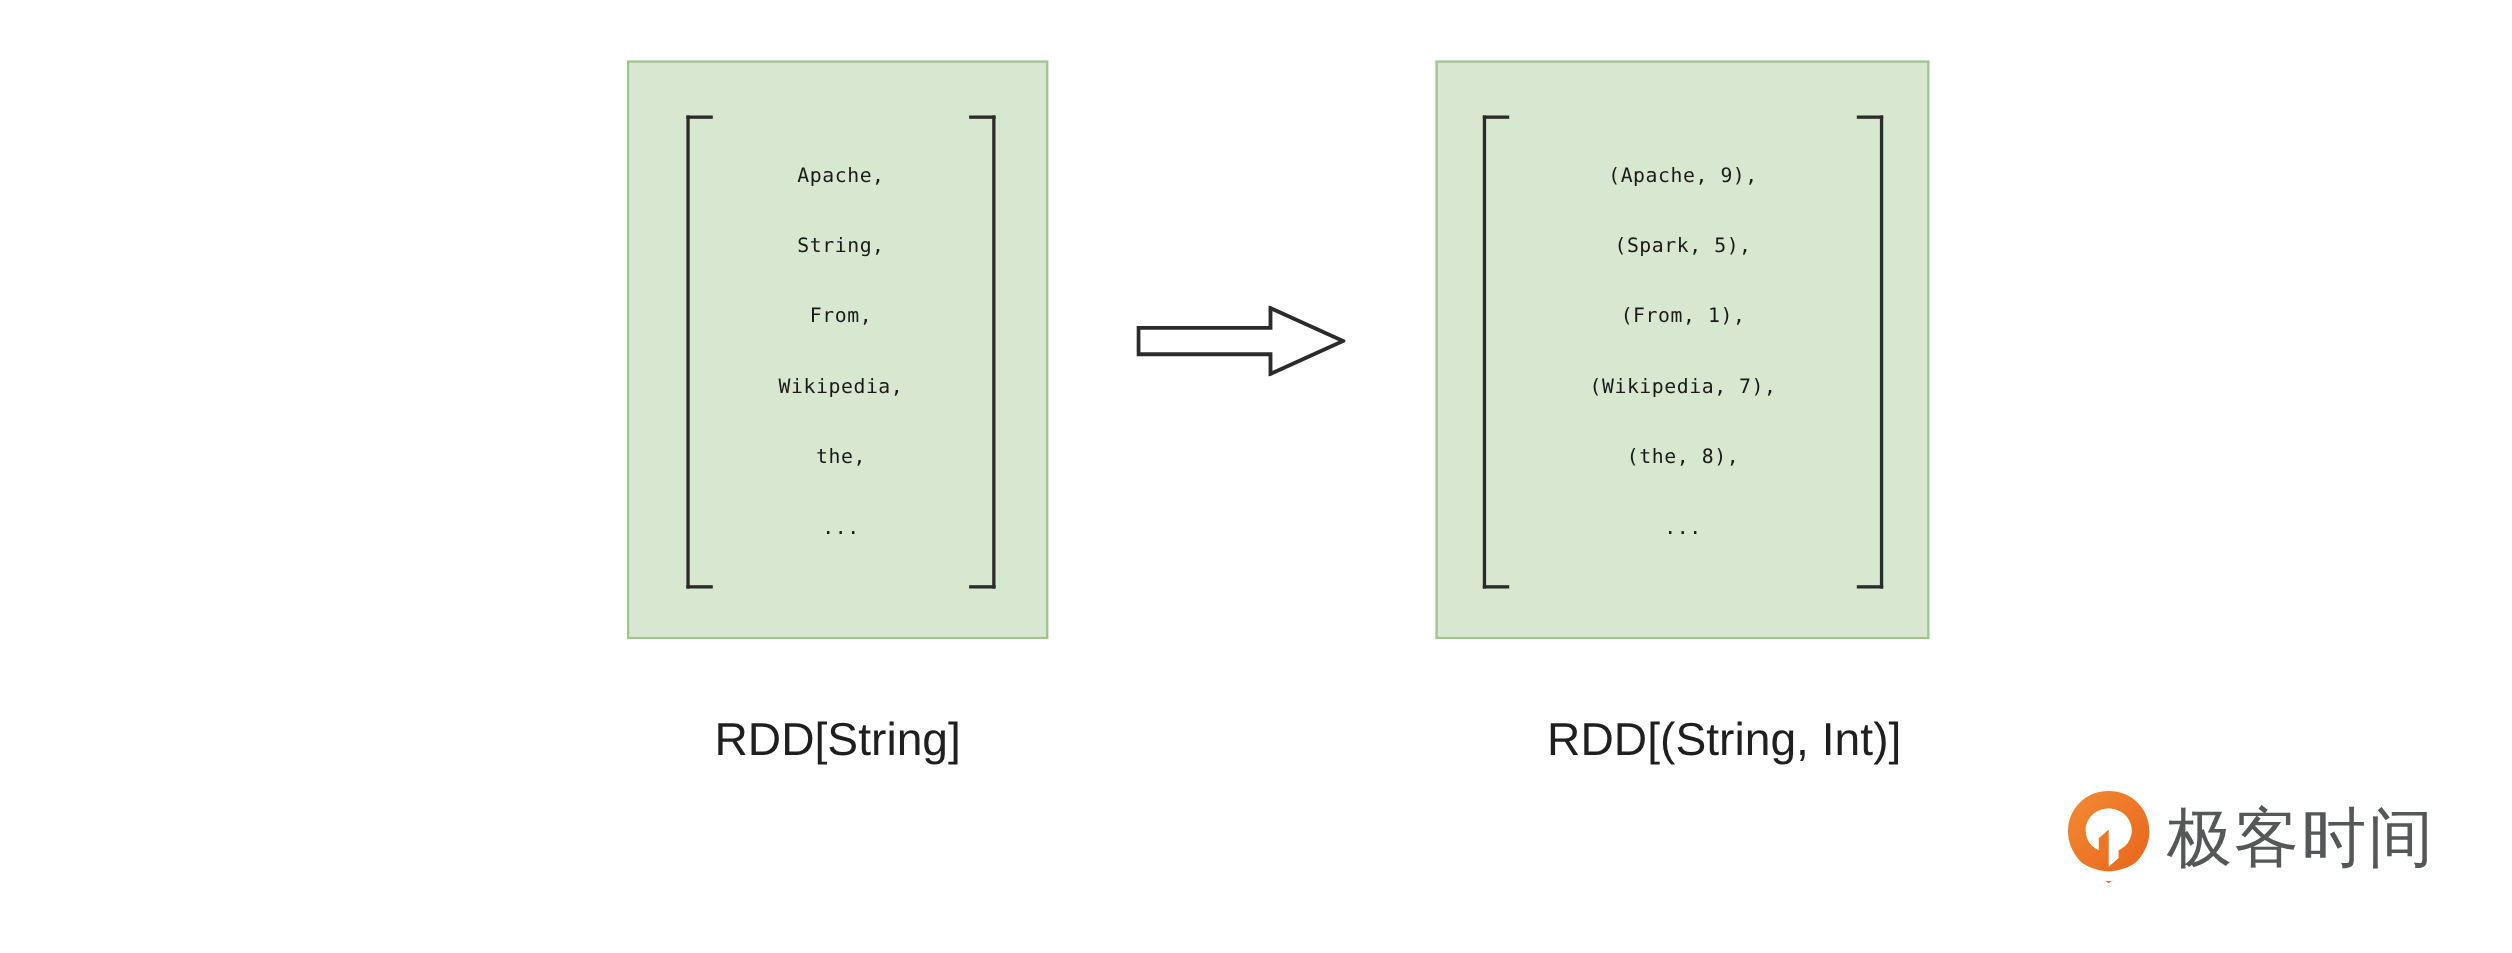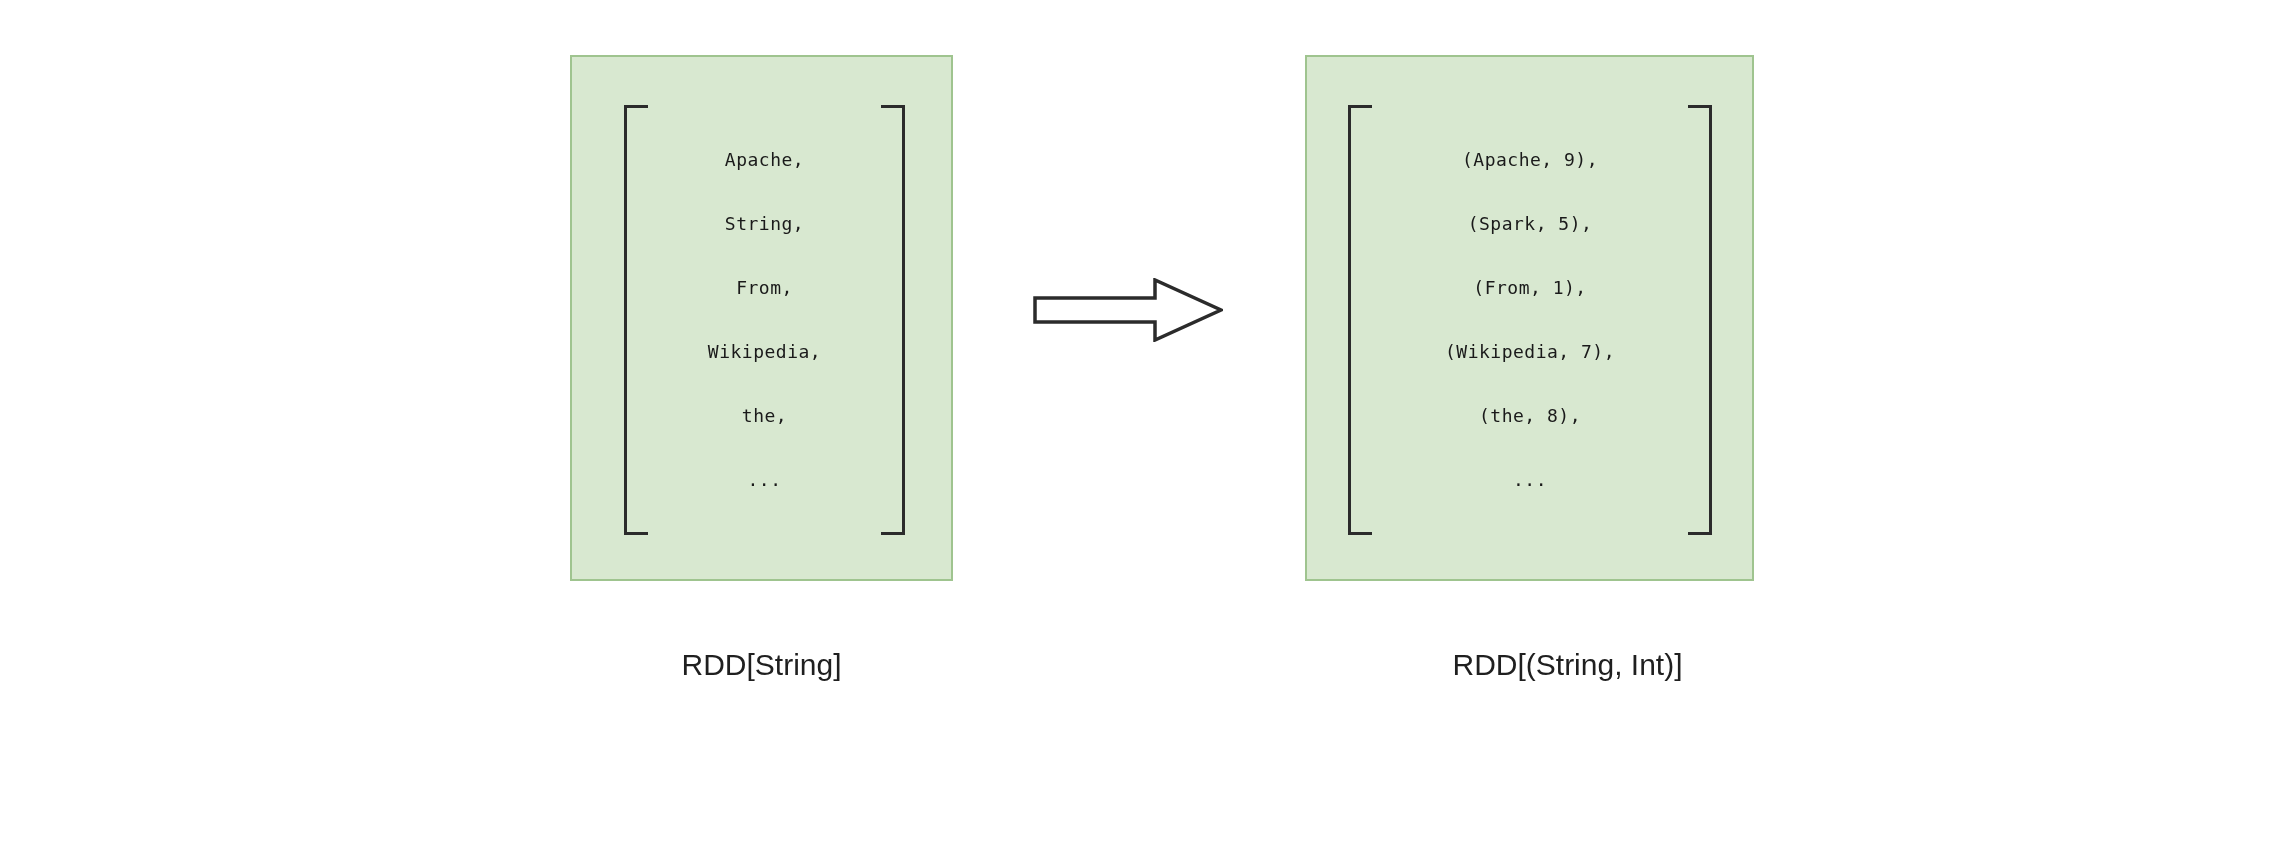--- a/index.html
+++ b/index.html
@@ -77,21 +77,21 @@
     width: 190px;
     height: 64px;
   }
 
   
   .caption {
     position: absolute;
     top: 648px;
     text-align: center;
     font-family: "Liberation Sans", sans-serif;
-    font-size: 30px;
+    font-size: 42px;
     color: #1f1f1f;
     white-space: nowrap;
   }
   #caption-left  { left: 570px;  width: 383px; }
   #caption-right { left: 1343px; width: 449px; }
 
   
   #brand-logo {
     position: absolute;
     left: 1878px;
@@ -146,14 +146,28 @@
     <div>(Apache, 9),</div>
     <div>(Spark, 5),</div>
     <div>(From, 1),</div>
     <div>(Wikipedia, 7),</div>
     <div>(the, 8),</div>
     <div>...</div>
   </div>
 
   <div class="caption" id="caption-right">RDD[(String, Int)]</div>
 
+  <div id="brand-logo">
+    <svg id="brand-mark" viewBox="0 0 78 86">
+      <defs>
+        <linearGradient id="gt-grad" x1="0" y1="0" x2="1" y2="1">
+          <stop offset="0%" stop-color="#f28b32"></stop>
+          <stop offset="100%" stop-color="#e8621a"></stop>
+        </linearGradient>
+      </defs>
+      <path d="M39 1 C18 1 2 17 2 38 C2 55 14 68 25 75 C31 79 36 83 39 85 C42 83 47 79 53 75 C64 68 76 55 76 38 C76 17 60 1 39 1 Z" fill="url(#gt-grad)"></path>
+      <path d="M39 17 C27 17 18 26 18 37 C18 45 23 52 30 55 L30 44 L39 36 L39 70 L48 62 L48 55 C55 52 60 45 60 37 C60 26 51 17 39 17 Z" fill="#ffffff"></path>
+      <path d="M14 66 C22 78 33 83 39 83 C45 83 56 78 64 66 C54 72 46 74 39 74 C32 74 24 72 14 66 Z" fill="#ffffff"></path>
+    </svg>
+    <div id="brand-wordmark">极客时间</div>
+  </div>
 
 </div>
 
 </body></html>

